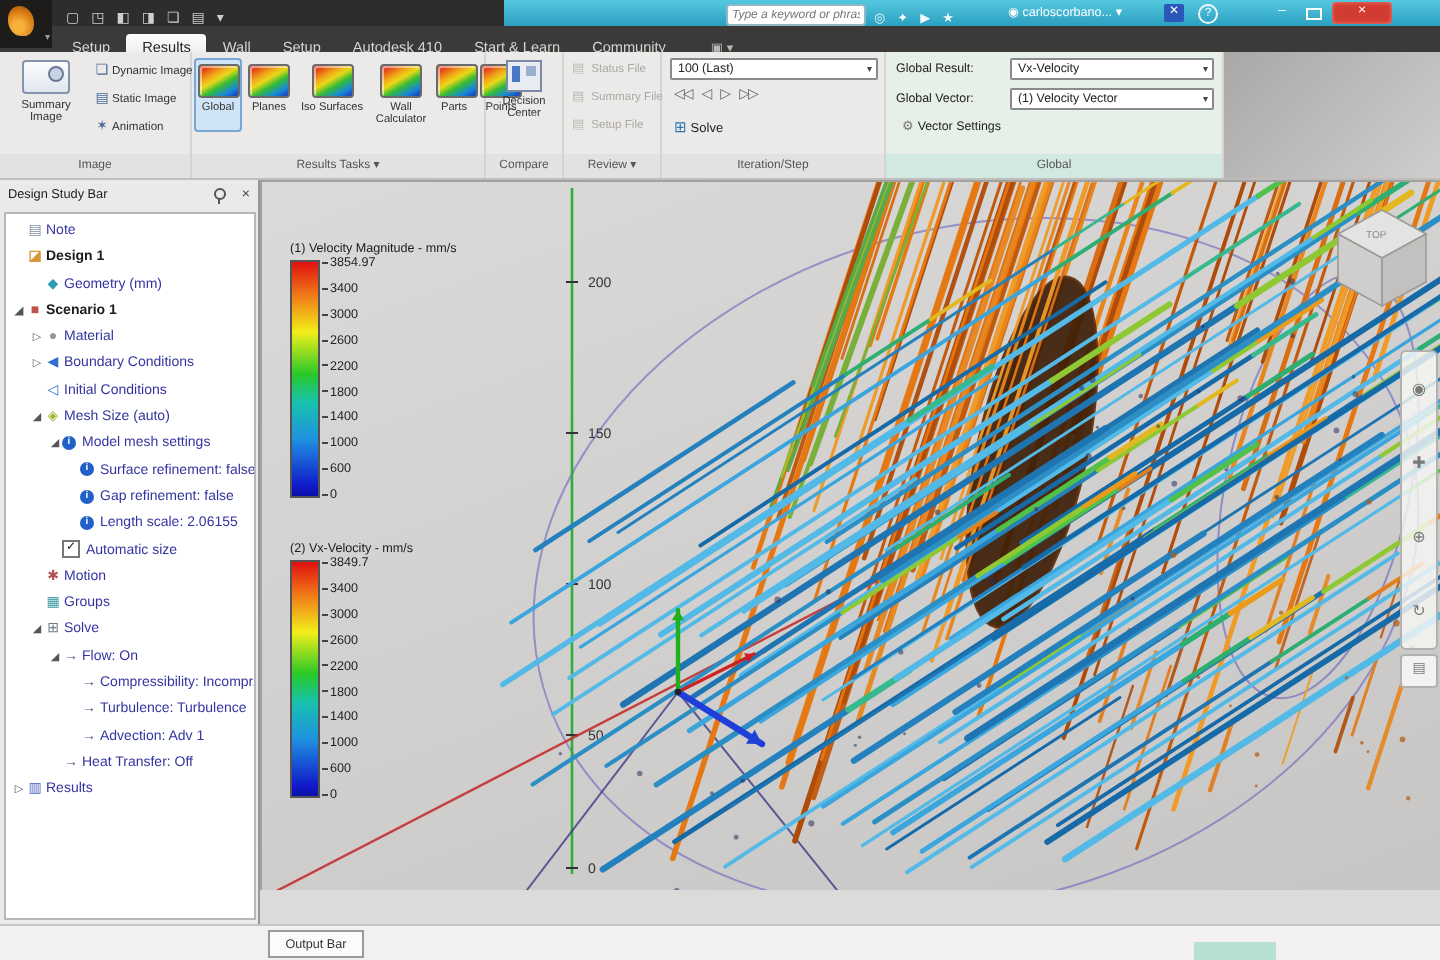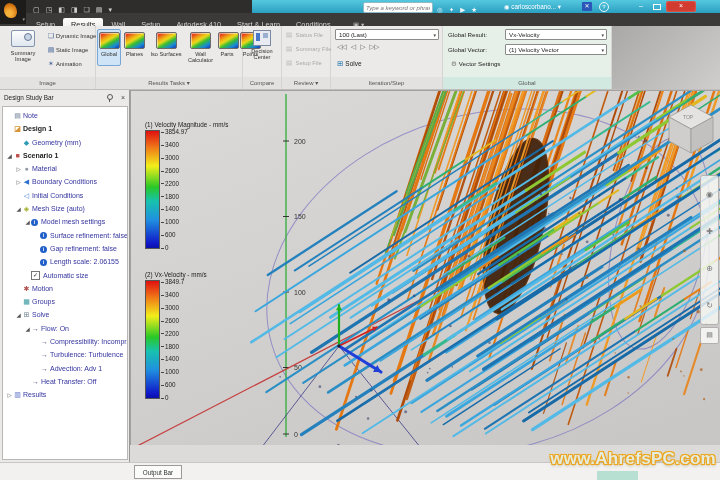--- a/index.html
+++ b/index.html
@@ -117,21 +117,21 @@
     <span id="t-icons"><span class="t-ic">◎</span><span class="t-ic">✦</span><span class="t-ic">▶</span><span class="t-ic">★</span></span>
     <span class="user"><span>◉</span> <span>carloscorbano...</span> <span>▾</span></span>
     <span class="xchg">✕</span>
     <span class="help">?</span>
     <span class="wbtn min">–</span>
     <span class="wbtn rest"><span class="restbox"></span></span>
     <span class="wbtn close">×</span>
   </div>
 
   <div class="tabrow">
-    <span id="tabs"><span class="tab">Setup</span><span class="tab active">Results</span><span class="tab">Wall</span><span class="tab">Setup</span><span class="tab">Autodesk 410</span><span class="tab">Start &amp; Learn</span><span class="tab">Conditions</span></span>
+    <span id="tabs"><span class="tab">Setup</span><span class="tab active">Results</span><span class="tab">Wall</span><span class="tab">Setup</span><span class="tab">Autodesk 410</span><span class="tab">Start &amp; Learn</span><span class="tab">Community</span></span>
     <span class="mediaic">▣ ▾</span>
   </div>
 
   <div class="ribbon">
     <div class="panel" id="p-image">
       <div class="bigbtn">
         <div class="photoic"></div>
         <div>Summary Image</div>
       </div>
       <span id="img-items"><div class="img-item" style="top: 4px;"><span class="gi">❏</span><span>Dynamic Image</span></div><div class="img-item" style="top: 18px;"><span class="gi">▤</span><span>Static Image</span></div><div class="img-item" style="top: 32px;"><span class="gi">✶</span><span>Animation</span></div></span>
@@ -606,15 +606,14 @@
         <span>↻</span>
       </div>
     <div class="navext" id="navext"><span>▤</span></div>
   </div>
 
   <div class="lowerstrip"></div>
   <div class="bottombar">
     <div class="outtab">Output Bar</div>
   </div>
   <div class="tealaccent"></div>
-  <div class="watermark">www.AhrefsPC.com</div>
 
 </div>
 
 </body></html>

